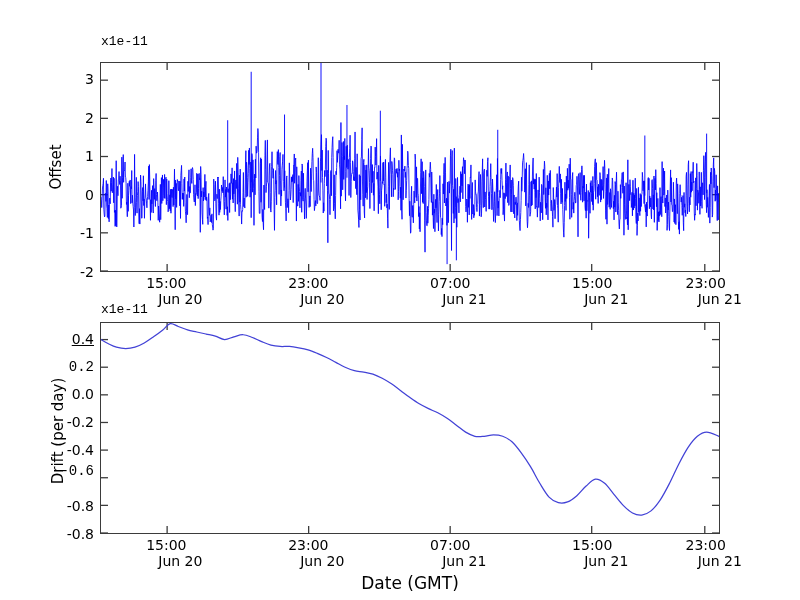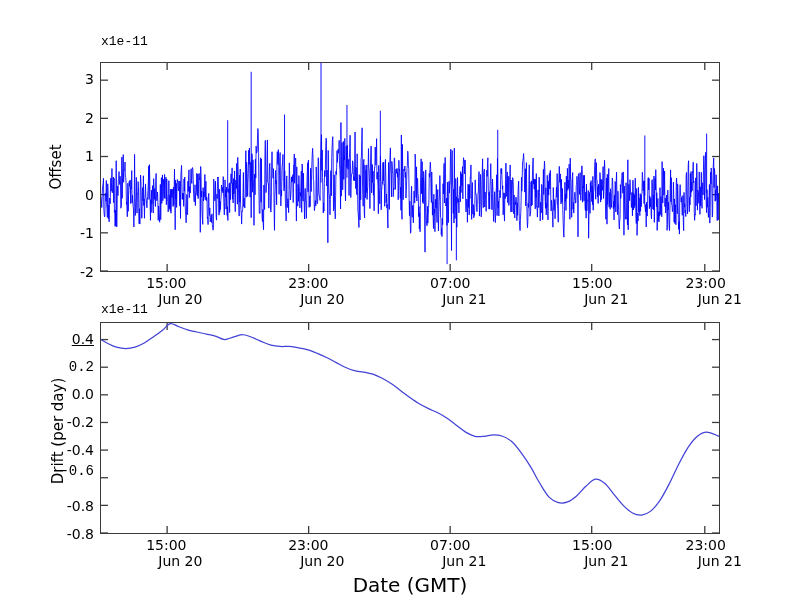--- a/index.html
+++ b/index.html
@@ -33,21 +33,21 @@
   .xtick .t2{display:block;margin-left:28px;}
   #xticks-offset{position:absolute;left:100px;top:275px;width:620px;height:36px;}
   #xticks-drift{position:absolute;left:100px;top:537px;width:620px;height:36px;}
 
   .ylabel{position:absolute;font-size:15px;color:#000;white-space:nowrap;
           transform-origin:center center;}
   #ylabel-offset{left:-4px;top:158px;width:120px;text-align:center;transform:rotate(-90deg);}
   #ylabel-drift{left:-42px;top:422px;width:200px;text-align:center;transform:rotate(-90deg);}
 
   .xlabel{position:absolute;left:100px;top:573px;width:620px;text-align:center;
-          font-size:20px;color:#000;white-space:nowrap;}
+          font-size:17px;color:#000;white-space:nowrap;}
 </style>
 </head>
 <body>
 
 <div id="figure">
 
 
   <div class="exp-label" id="exp-offset">x1e-11</div>
 
   <div class="ylabel" id="ylabel-offset">Offset</div>

